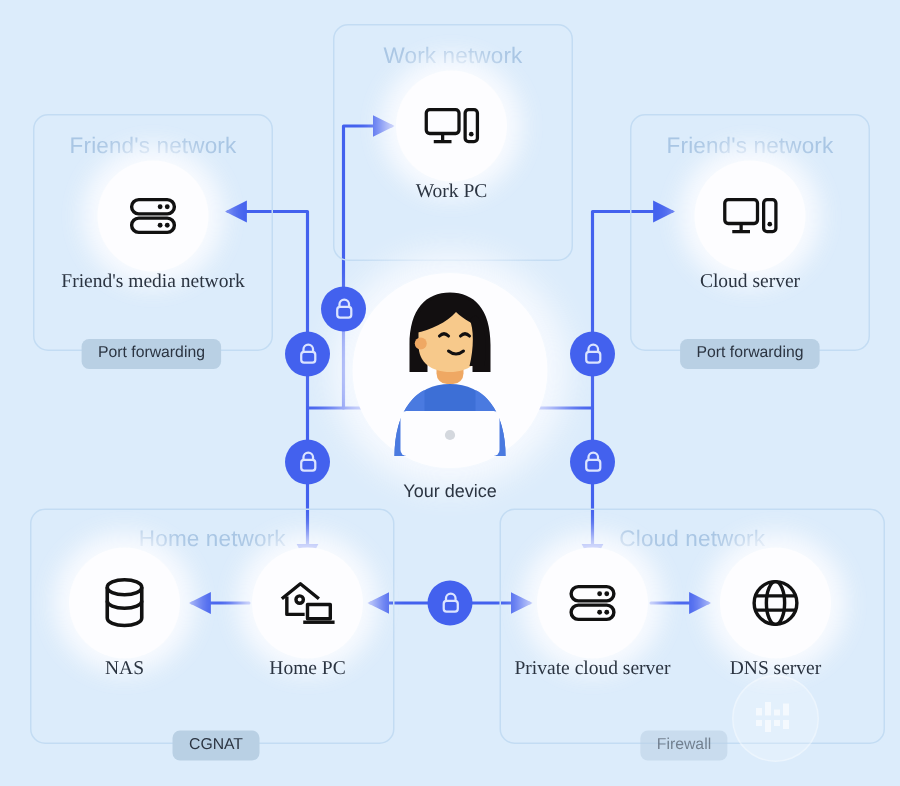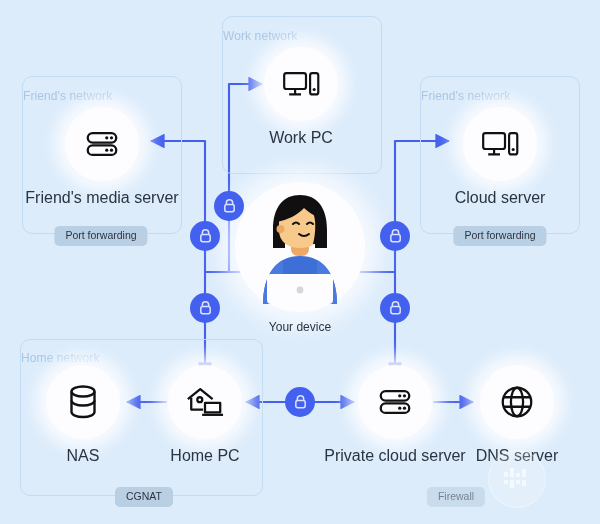--- a/index.html
+++ b/index.html
@@ -16,41 +16,42 @@
   .netbox{
     position:absolute;
     border:1px solid #c3dcf3;
     border-radius:10px;
     background:transparent;
     box-sizing:border-box;
   }
   .net-title{
     position:absolute;
     left:0;right:0;
-    text-align:left;
-    font-size:12px;
+    text-align:center;
+    font-size:15px;
     color:#a9c6e4;
     letter-spacing:.1px;
   }
 
   
   .node{position:absolute;}
   .node .disc{
     width:74px;height:74px;border-radius:50%;
     background:#fdfdff;
     box-shadow:0 0 16px 10px rgba(253,253,255,.88);
     display:flex;align-items:center;justify-content:center;
   }
   .node .caption{
     position:absolute;
-    top:82px;left:50%;
+    top:72px;left:50%;
     transform:translateX(-50%);
     white-space:nowrap;
-    font-size:16px;
+    font-size:13px;
     color:#2b3441;
+    font-family:Liberation Serif, serif;
   }
 
   
   .chip{
     position:absolute;
     background:#b9d0e4;
     color:#2b3441;
     font-size:10.5px;
     border-radius:5px;
     padding:4px 11px 5px;
@@ -141,35 +142,38 @@
   </div>
 
   <div class="netbox" style="left:420px;top:76px;width:160px;height:158px;">
     <div class="net-title" style="top:12px;">Friend's network</div>
   </div>
 
   <div class="netbox" style="left:20px;top:339px;width:243px;height:157px;">
     <div class="net-title" style="top:11px;">Home network</div>
   </div>
 
+  <div class="netbox" style="left:333px;top:339px;width:257px;height:157px;">
+    <div class="net-title" style="top:11px;">Cloud network</div>
+  </div>
 
   <div class="node" style="left:65px;top:107px;">
     <div class="disc">
       <svg width="38" height="38" viewBox="0 0 40 40">
         <g fill="none" stroke="#111" stroke-width="2.4">
           <rect x="5" y="8.5" width="30" height="10" rx="5"></rect>
           <rect x="5" y="21.5" width="30" height="10" rx="5"></rect>
         </g>
         <circle cx="25" cy="13.5" r="1.7" fill="#111"></circle>
           <circle cx="30" cy="13.5" r="1.7" fill="#111"></circle>
         <circle cx="25" cy="26.5" r="1.7" fill="#111"></circle>
           <circle cx="30" cy="26.5" r="1.7" fill="#111"></circle>
       </svg>
     </div>
-    <div class="caption">Friend's media server</div>
+    <div class="caption">Friend's media network</div>
   </div>
 
   <div class="node" style="left:264px;top:47px;">
     <div class="disc">
       <svg width="40" height="38" viewBox="0 0 44 40">
         <g fill="none" stroke="#111" stroke-width="2.4" stroke-linejoin="round">
           <rect x="3.5" y="8" width="24" height="17.5" rx="2.5"></rect>
           <path d="M15.5,25.5 L15.5,31 M9,31.5 L22,31.5"></path>
           <rect x="32" y="8" width="9" height="23.5" rx="2.5"></rect>
         </g>

